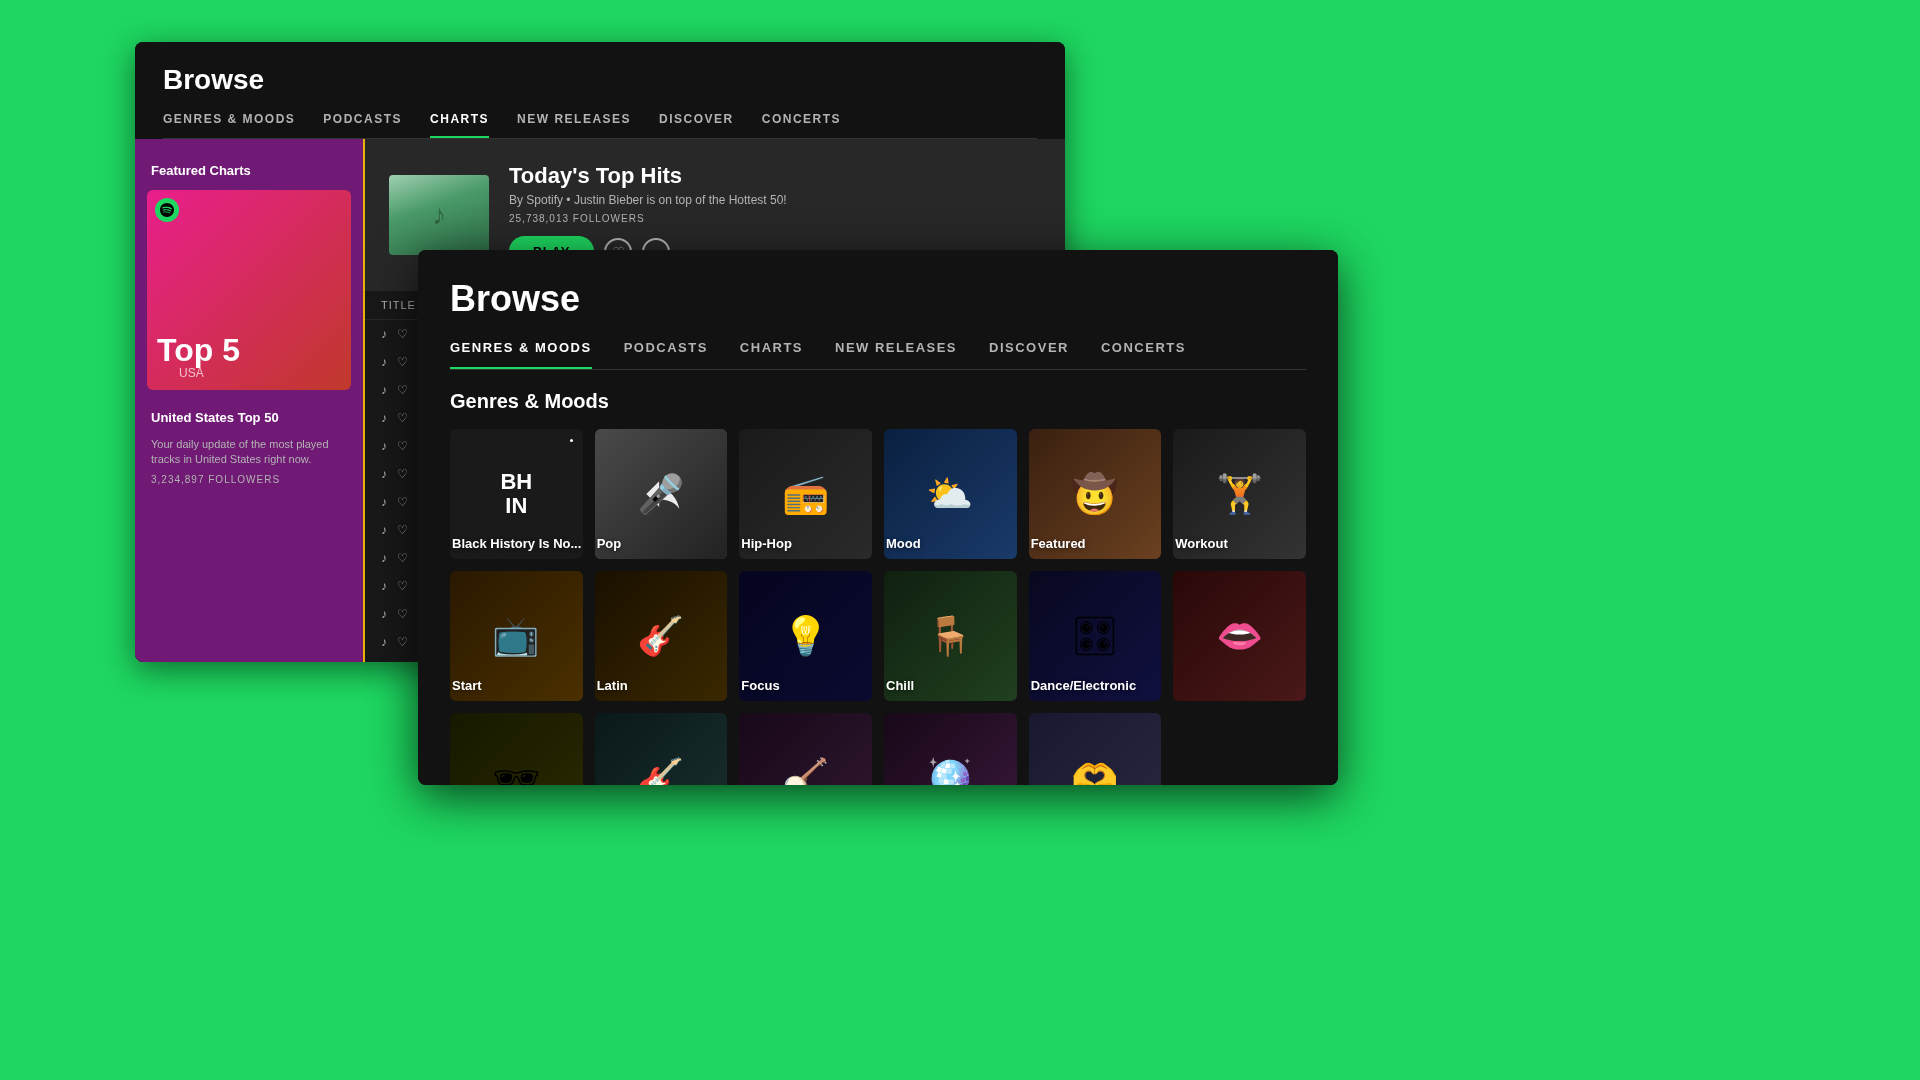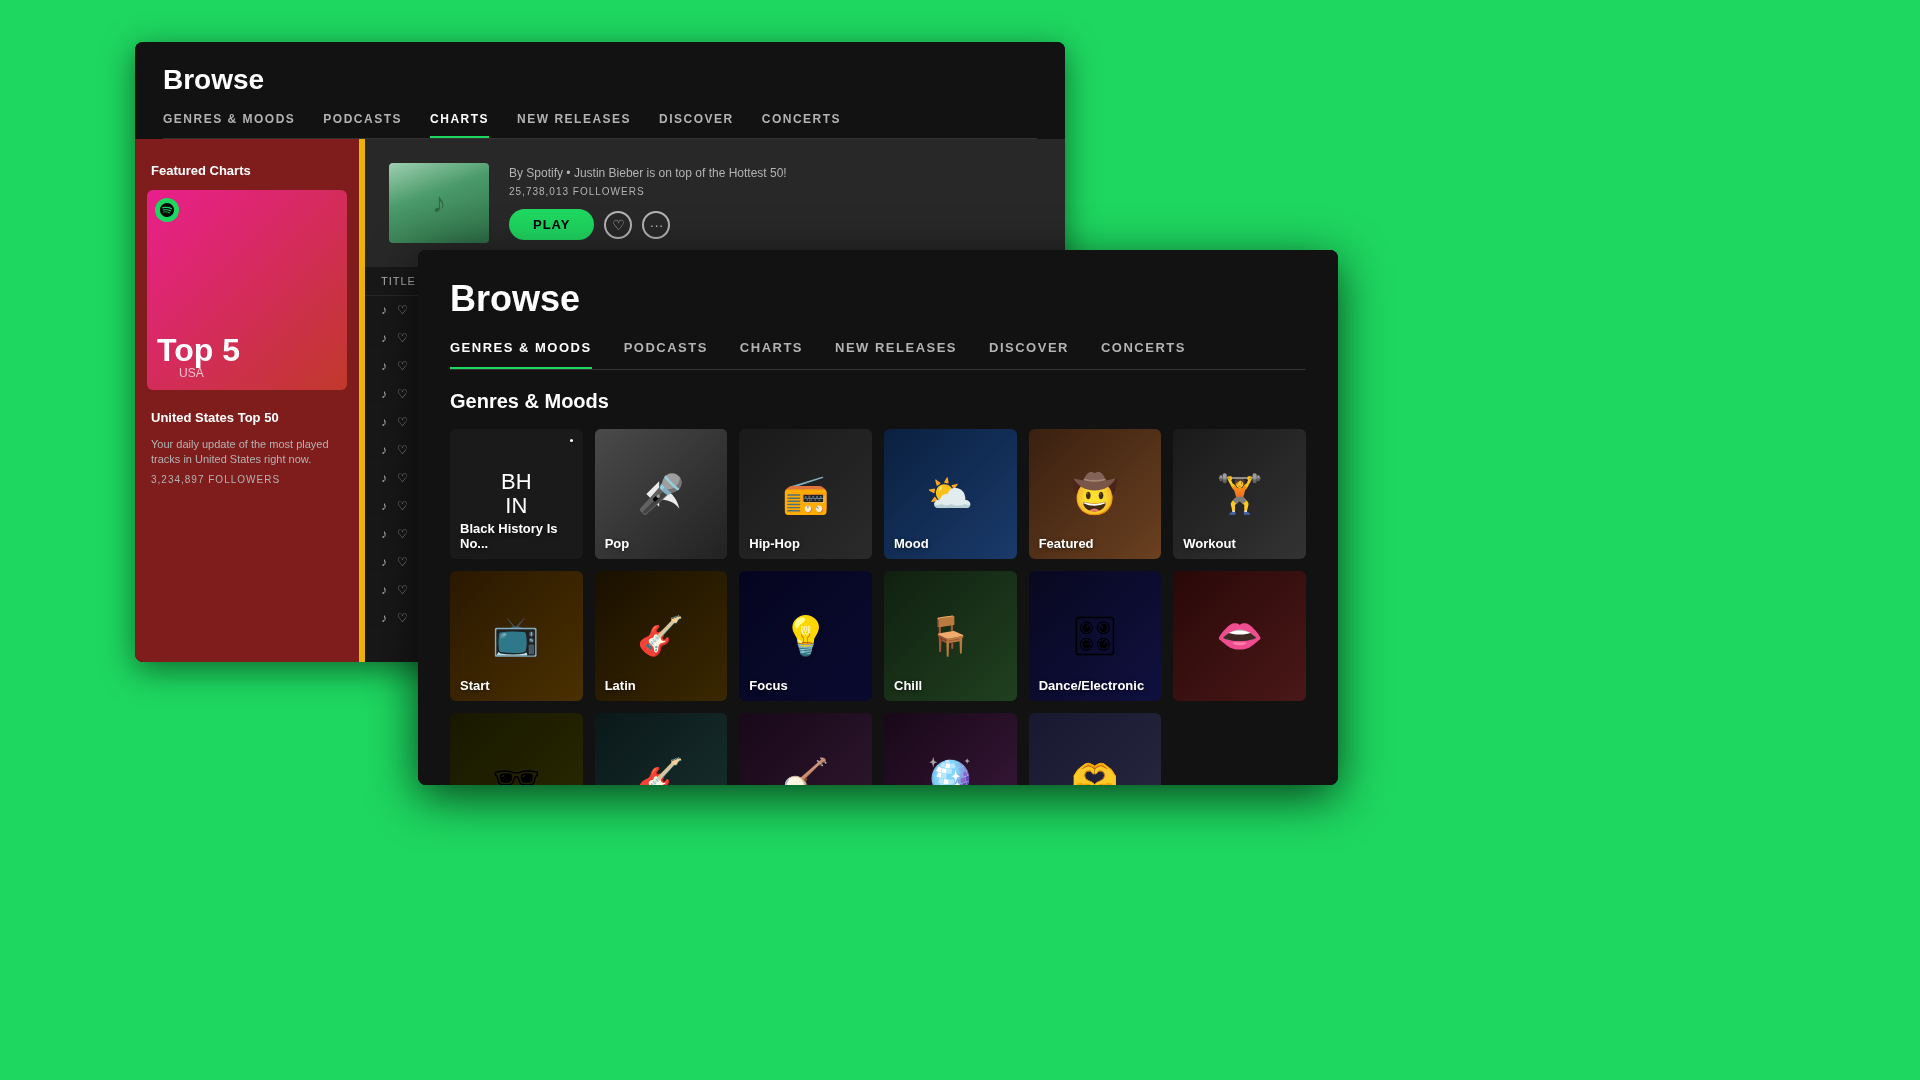--- a/index.html
+++ b/index.html
@@ -54,23 +54,23 @@
       color: #fff;
       border-bottom: 2px solid #1ed760;
     }
     .bw-content {
       display: flex;
       height: calc(100% - 90px);
     }
     
     .bw-sidebar {
       width: 230px;
-      background: #7f1d1d;
+      background: #701a75;
       padding: 16px 0;
-      border-right: 6px solid #eab308;
+      border-right: 2px solid #eab308;
       overflow: hidden;
     }
     .bw-sidebar-title {
       color: #fff;
       font-size: 13px;
       font-weight: 700;
       padding: 8px 16px 12px;
     }
     .bw-featured-card {
       margin: 0 12px 12px;
@@ -306,21 +306,21 @@
       height: 130px;
       position: relative;
       overflow: hidden;
       cursor: pointer;
       display: flex;
       align-items: flex-end;
     }
     .genre-card-label {
       position: absolute;
       bottom: 8px;
-      left: 10px;
+      left: 2px;
       color: #fff;
       font-size: 13px;
       font-weight: 700;
       text-shadow: 0 1px 4px rgba(0,0,0,0.5);
     }
     
     .bg-pop { background: linear-gradient(135deg, #333 0%, #555 100%); }
   </style>
 </head>
 <body>
@@ -363,20 +363,21 @@
       <div class="bw-featured-hero">
         <div class="bw-hero-img">
           <div class="bw-hero-img-inner">
 
             <div style="width:100%;height:100%;background:linear-gradient(160deg,#9ecfb0 0%,#4a9a6a 40%,#2d6e46 100%);display:flex;align-items:center;justify-content:center;">
               <div style="color:rgba(0,0,0,0.3);font-size:28px;">♪</div>
             </div>
           </div>
         </div>
         <div class="bw-hero-content">
+          <div class="bw-hero-title">Today's Top Hits</div>
           <div class="bw-hero-desc">By Spotify • Justin Bieber is on top of the Hottest 50!</div>
           <div class="bw-hero-followers">25,738,013 FOLLOWERS</div>
           <div class="bw-hero-actions">
             <button class="bw-play-btn">PLAY</button>
             <div class="bw-icon-btn">♡</div>
             <div class="bw-icon-btn">···</div>
           </div>
         </div>
       </div>
       <div class="bw-track-list">
@@ -461,21 +462,21 @@
       <div class="fw-nav-item">DISCOVER</div>
       <div class="fw-nav-item">CONCERTS</div>
     </div>
   </div>
   <div class="fw-content">
     <div class="fw-section-title">Genres &amp; Moods</div>
     <div class="genre-grid">
 
       <div class="genre-card" style="background:#1a1a1a;">
         <div style="position:absolute;inset:0;display:flex;align-items:center;justify-content:center;">
-          <div style="color:#fff;font-size:22px;font-weight:400;line-height:1.1;text-align:center;">BH<br>IN</div>
+          <div style="color:#fff;font-size:22px;font-weight:700;line-height:1.1;text-align:center;">BH<br>IN</div>
         </div>
         <div style="position:absolute;right:10px;top:10px;display:flex;flex-direction:column;gap:1px;">
           <div style="width:3px;height:3px;background:#fff;border-radius:50%;"></div>
         </div>
         <div class="genre-card-label">Black History Is No...</div>
       </div>
 
       <div class="genre-card bg-pop">
         <div style="position:absolute;inset:0;background:linear-gradient(135deg,#4a4a4a 0%,#222 100%);"></div>
         <div style="position:absolute;inset:0;display:flex;align-items:center;justify-content:center;">

